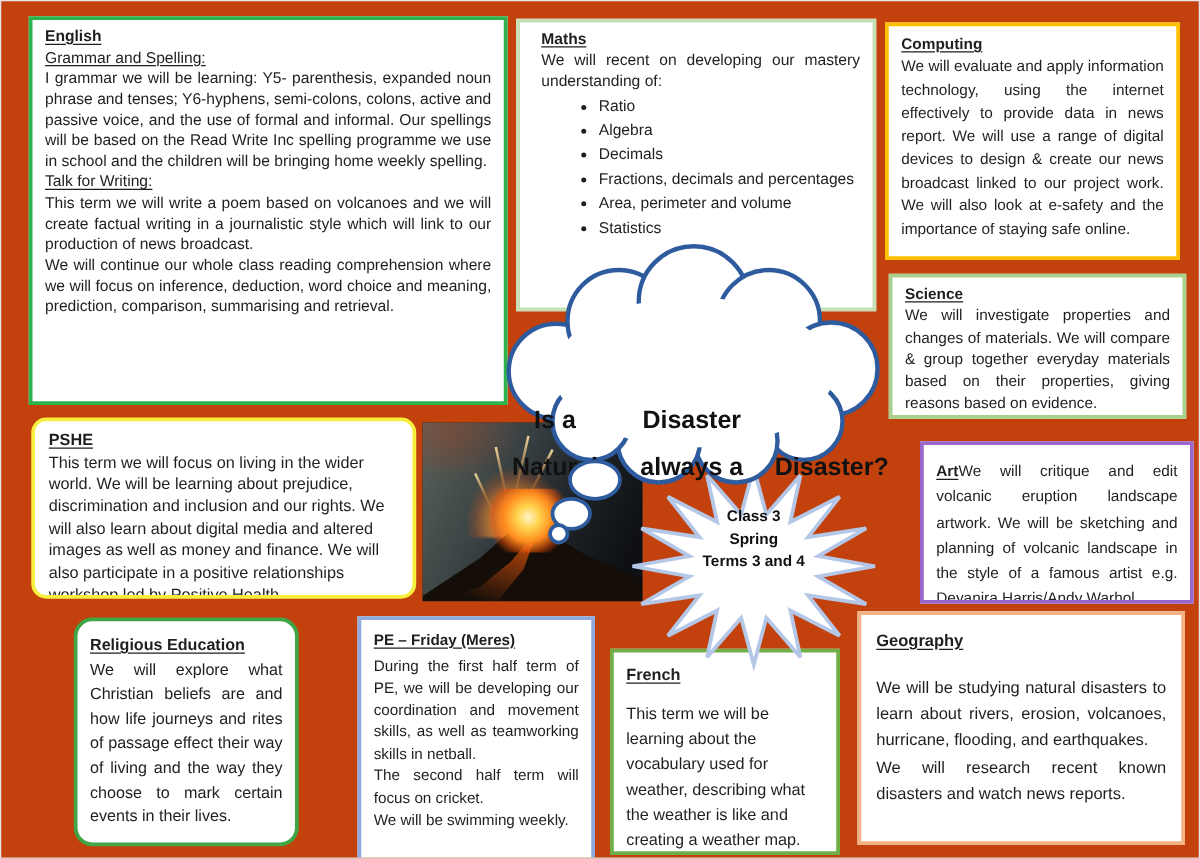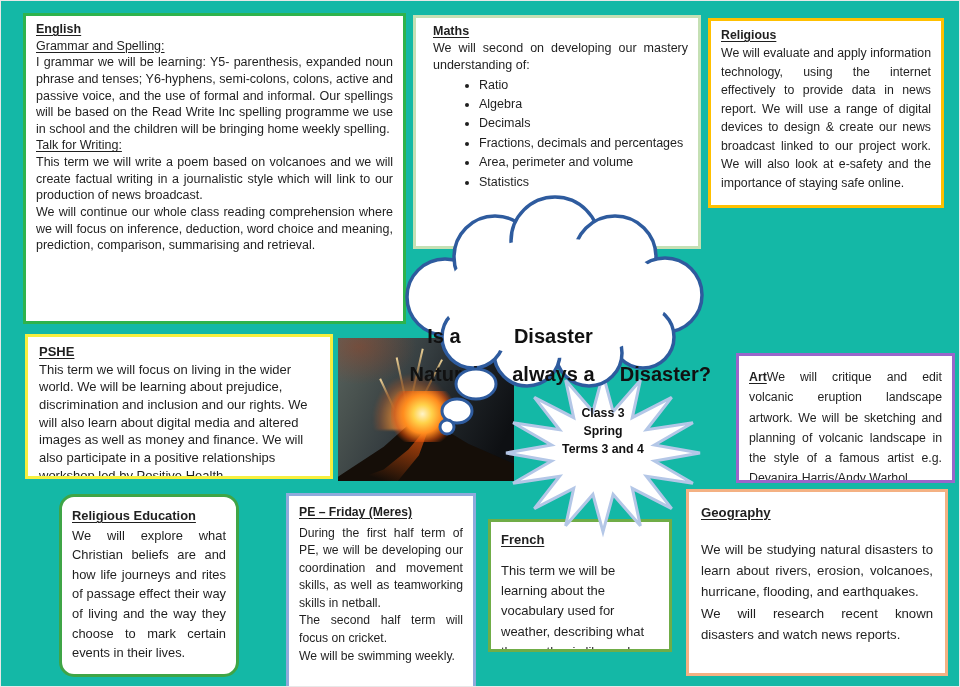--- a/index.html
+++ b/index.html
@@ -1,39 +1,39 @@
 <!DOCTYPE html>
 <html><head>
 <meta charset="utf-8">
 <style>
   * { margin:0; padding:0; box-sizing:border-box; }
   html,body { background:#ffffff; }
   body { font-family:"Liberation Sans", sans-serif; color:#1f1f1f; }
-  .canvas { position:relative; width:960px; height:687px; background:#14b8a6; overflow:hidden; border:1px solid #e8e8e8; }
+  .canvas { position:relative; width:960px; height:687px; background:#c2410c; overflow:hidden; border:1px solid #e8e8e8; }
 
   .box { position:absolute; background:#fff; border:3px solid #000; padding:5px 10px 6px; overflow:hidden; z-index:10; }
   .t  { font-weight:bold; text-decoration:underline; text-underline-offset:2px; }
   .h  { font-weight:normal; text-decoration:underline; text-underline-offset:2px; }
   .j  { text-align:justify; }
 
   #english   { left:22px;  top:12px;  width:383px; height:311px; font-size:12.5px; line-height:1.33; }
   #maths     { left:412px; top:14px;  width:288px; height:234px; font-size:12.5px; line-height:1.35;padding-left:17px; }
   #maths ul  { list-style:disc; padding-left:46px; margin-top:3px; }
   #maths li  { margin:2.5px 0; }
   #computing { left:707px; top:17px;  width:236px; height:190px; font-size:12.3px; line-height:1.5; }
   #science   { left:710px; top:218px; width:238px; height:116px; font-size:12.3px; line-height:1.42; }
   #art       { left:735px; top:352px; width:219px; height:130px; font-size:12.3px; line-height:1.65; padding-top:11px; }
   #art .t-inline { font-weight:bold; text-decoration:underline; text-underline-offset:2px; padding-right:0; }
   #geography { left:685px; top:488px; width:262px; height:187px; font-size:13.2px; line-height:1.6; padding:10px 12px; }
   #geography .t { display:block; margin-bottom:16px; }
   #pshe      { left:24px;  top:333px; width:308px; height:145px; font-size:13px;   line-height:1.36; padding:6px 11px; }
   #re        { left:58px;  top:493px; width:180px; height:183px; font-size:12.9px; line-height:1.52; padding:9px 10px; }
   #pe        { left:285px; top:492px; width:190px; height:208px; font-size:12.2px; line-height:1.44; padding:8px 10px; }
   #pe .t     { display:block; margin-bottom:3px; }
-  #french    { left:487px; top:518px; width:184px; height:133px; font-size:13px;   line-height:1.55; padding:8px 10px; }
+  #french    { left:487px; top:518px; width:184px; height:165px; font-size:13px;   line-height:1.55; padding:8px 10px; }
   #french .t { display:block; margin-bottom:11px; }
 
   
   .volcano { position:absolute; left:337px; top:337px; width:176px; height:143px; overflow:hidden; z-index:20; background:#22262a; }
   .v-layer { position:absolute; }
   .v-sky { inset:0; background:linear-gradient(115deg,#57625d 0%,#49524f 18%,#353d40 40%,#1e2327 62%,#0e1013 88%); }
   .v-redglow { left:-10%; top:-12%; width:55%; height:45%; background:radial-gradient(ellipse at 40% 40%, rgba(170,60,25,.4), transparent 70%); }
   .v-spray { left:10%; top:0%; width:60%; height:64%; filter:blur(1px);
              background:radial-gradient(ellipse 48% 62% at 54% 88%, rgba(255,214,130,.95), rgba(255,145,45,.55) 45%, rgba(255,100,20,.22) 65%, transparent 80%); }
   .v-streak { width:2px; background:linear-gradient(rgba(255,225,160,.9), rgba(255,160,60,.35), transparent); }
@@ -72,48 +72,52 @@
     <div class="t">English</div>
     <div class="h">Grammar and Spelling:</div>
     <p class="j">I grammar we will be learning: Y5- parenthesis, expanded noun phrase and tenses; Y6-hyphens, semi-colons, colons, active and passive voice, and the use of formal and informal. Our spellings will be based on the Read Write Inc spelling programme we use in school and the children will be bringing home weekly spelling.</p>
     <div class="h">Talk for Writing:</div>
     <p class="j">This term we will write a poem based on volcanoes and we will create factual writing in a journalistic style which will link to our production of news broadcast.</p>
     <p class="j">We will continue our whole class reading comprehension where we will focus on inference, deduction, word choice and meaning, prediction, comparison, summarising and retrieval.</p>
   </section>
 
   <section class="box" id="maths" style="border-color: rgb(197, 224, 180);">
     <div class="t">Maths</div>
-    <p class="j">We will second on developing our mastery understanding of:</p>
+    <p class="j">We will recent on developing our mastery understanding of:</p>
     <ul>
       <li>Ratio</li>
       <li>Algebra</li>
       <li>Decimals</li>
       <li>Fractions, decimals and percentages</li>
       <li>Area, perimeter and volume</li>
       <li>Statistics</li>
     </ul>
   </section>
 
   <section class="box" id="computing" style="border-color: rgb(255, 192, 0);">
-    <div class="t">Religious</div>
+    <div class="t">Computing</div>
     <p class="j">We will evaluate and apply information technology, using the internet effectively to provide data in news report. We will use a range of digital devices to design &amp; create our news broadcast linked to our project work. We will also look at e-safety and the importance of staying safe online.</p>
   </section>
 
+  <section class="box" id="science" style="border-color: rgb(169, 209, 142);">
+    <div class="t">Science</div>
+    <p class="j">We will investigate properties and changes of materials. We will compare &amp; group together everyday materials based on their properties, giving reasons based on evidence.</p>
+  </section>
 
   <section class="box" id="art" style="border-color: rgb(154, 102, 203);">
     <p class="j"><span class="t-inline">Art</span><span>We will critique and edit volcanic eruption landscape artwork. We will be sketching and planning of volcanic landscape in the style of a famous artist e.g. Deyanira Harris/Andy Warhol</span></p>
   </section>
 
   <section class="box" id="geography" style="border-color: rgb(244, 177, 131);">
     <span class="t">Geography</span>
     <p class="j">We will be studying natural disasters to learn about rivers, erosion, volcanoes, hurricane, flooding, and earthquakes.</p>
     <p class="j">We will research recent known disasters and watch news reports.</p>
   </section>
 
-  <section class="box" id="pshe" style="border-color: rgb(247, 239, 62);">
+  <section class="box" id="pshe" style="border-color: rgb(247, 239, 62); border-radius: 12px;">
     <div class="t">PSHE</div>
     <p>This term we will focus on living in the wider world. We will be learning about prejudice, discrimination and inclusion and our rights. We will also learn about digital media and altered images as well as money and finance. We will also participate in a positive relationships workshop led by Positive Health.</p>
   </section>
 
   <section class="box" id="re" style="border-color: rgb(63, 165, 70); border-radius: 15px;">
     <div class="t">Religious Education</div>
     <p class="j">We will explore what Christian beliefs are and how life journeys and rites of passage effect their way of living and the way they choose to mark certain events in their lives.</p>
   </section>
 
   <section class="box" id="pe" style="border-color: rgb(143, 170, 220);">

